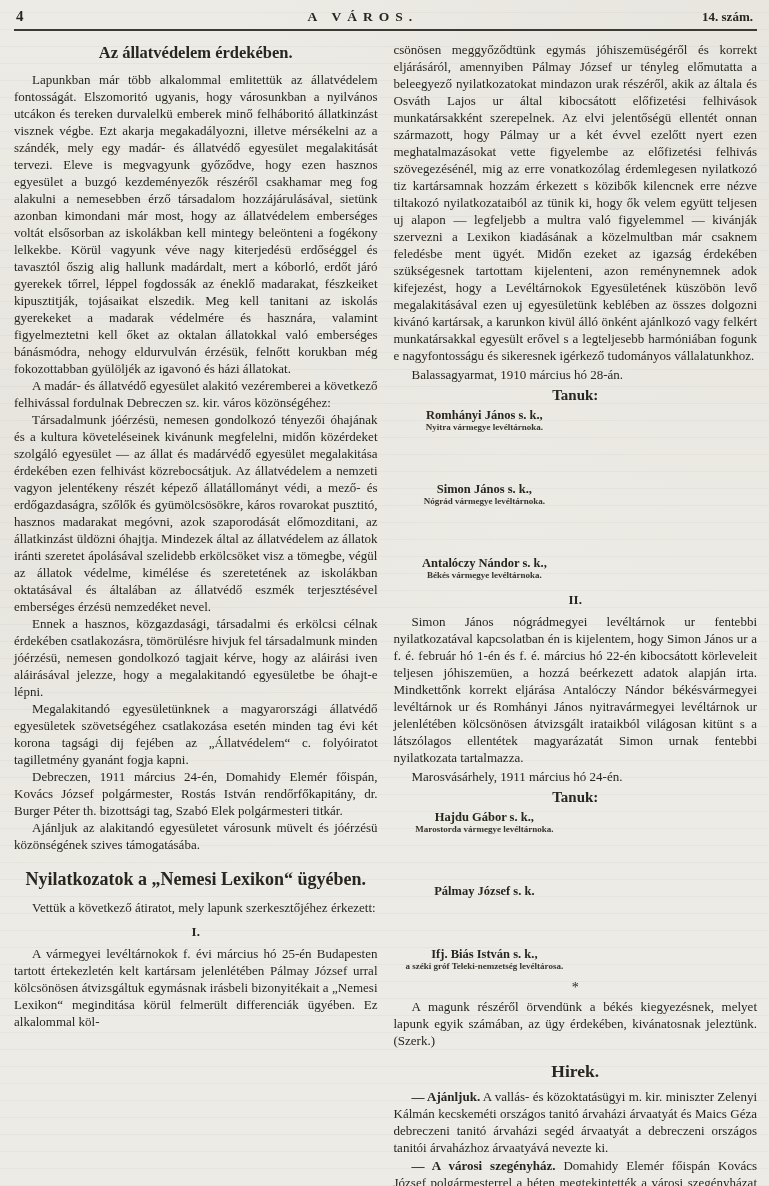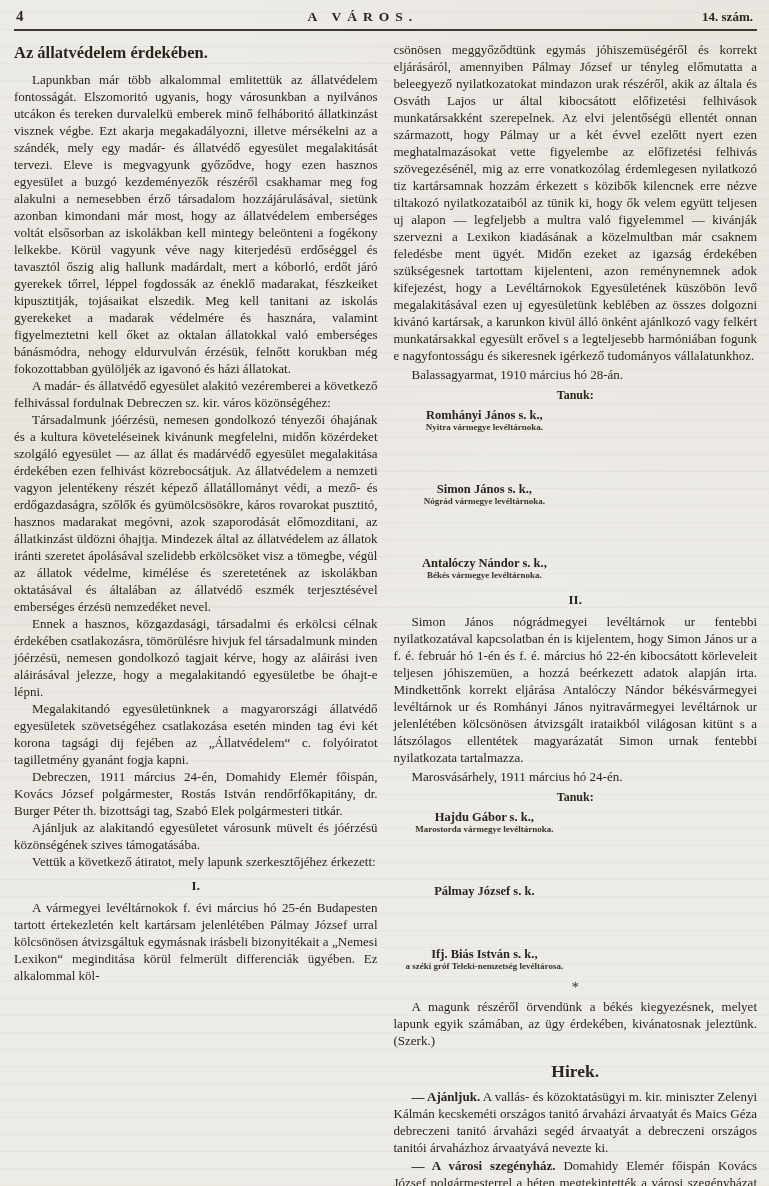--- a/index.html
+++ b/index.html
@@ -29,30 +29,30 @@
   }
   .page-num { font-weight:bold; font-size:15px; }
   .masthead { font-weight:bold; font-size:13.5px; letter-spacing:6px; }
   .issue { font-weight:bold; font-size:13px; }
   .header-rule { border-top:2px solid #3d3933; margin:1px 0 10px 0; }
 
   .columns { display:flex; gap:16px; }
   .col { flex:1 1 0; text-align:justify; font-size:13px; line-height:17px; }
 
   .article-title {
-    text-align:left; font-weight:bold; font-size:16.5px;
+    text-align:center; font-weight:bold; font-size:16.5px;
     margin:2px 0 8px 0; line-height:20px;
   }
   .article-title.big { font-size:18px; margin-top:16px; margin-bottom:10px; }
   .news-title { text-align:center; font-weight:bold; font-size:17.5px; margin:14px 0 8px 0; }
 
   p.body { text-indent:18px; }
   p.dateline { text-indent:18px; margin-top:2px; }
   .section-label { text-align:center; font-weight:bold; margin:7px 0 5px 0; }
-  .witness-label { text-align:center; font-weight:bold; margin:4px 0 2px 0; font-size:12px; }
+  .witness-label { text-align:center; font-weight:bold; margin:4px 0 2px 0; font-size:15px; }
   .star-sep { text-align:center; margin:4px 0 2px 0; font-size:14px; }
 
   .sigs { display:flex; flex-wrap:wrap; margin:1px 0 4px 0;gap:44px; }
   .sig { flex:0 0 50%; text-align:center; margin:2px 0 3px 0; }
   .sig .name { font-weight:bold; font-size:12.5px; line-height:14px; display:block; }
   .sig .role { font-size:9px; line-height:11px; display:block; color:#38342c;font-weight:bold; }
 
   .news-item { text-indent:18px; margin-bottom:1px; }
   .news-item .lead { font-weight:bold; }
 </style>
@@ -73,20 +73,21 @@
     <div class="col">
       <h2 class="article-title">Az állatvédelem érdekében.</h2>
       <p class="body">Lapunkban már több alkalommal emlitettük az állatvédelem fontosságát. Elszomoritó ugyanis, hogy városunkban a nyilvános utcákon és tereken durvalelkü emberek minő felháboritó állatkinzást visznek végbe. Ezt akarja megakadályozni, illetve mérsékelni az a szándék, mely egy madár- és állatvédő egyesület megalakitását tervezi. Eleve is megvagyunk győződve, hogy ezen hasznos egyesület a buzgó kezdeményezők részéről csakhamar meg fog alakulni a nemesebben érző társadalom hozzájárulásával, sietünk azonban kimondani már most, hogy az állatvédelem emberséges voltát elsősorban az iskolákban kell mintegy beleönteni a fogékony lelkekbe. Körül vagyunk véve nagy kiterjedésü erdőséggel és tavasztól őszig alig hallunk madárdalt, mert a kóborló, erdőt járó gyerekek tőrrel, léppel fogdossák az éneklő madarakat, fészkeiket kipusztitják, tojásaikat elszedik. Meg kell tanitani az iskolás gyerekeket a madarak védelmére és hasznára, valamint figyelmeztetni kell őket az oktalan állatokkal való emberséges bánásmódra, nehogy eldurvulván érzésük, felnőtt korukban még fokozottabban gyülöljék az igavonó és házi állatokat.</p>
       <p class="body">A madár- és állatvédő egyesület alakitó vezéremberei a következő felhivással fordulnak Debreczen sz. kir. város közönségéhez:</p>
       <p class="body">Társadalmunk jóérzésü, nemesen gondolkozó tényezői óhajának és a kultura követeléseinek kivánunk megfelelni, midőn közérdeket szolgáló egyesület — az állat és madárvédő egyesület megalakitása érdekében ezen felhivást közrebocsátjuk. Az állatvédelem a nemzeti vagyon jelentékeny részét képező állatállományt védi, a mező- és erdőgazdaságra, szőlők és gyümölcsösökre, káros rovarokat pusztitó, hasznos madarakat megóvni, azok szaporodását előmozditani, az állatkinzást üldözni óhajtja. Mindezek által az állatvédelem az állatok iránti szeretet ápolásával szelidebb erkölcsöket visz a tömegbe, végül az állatok védelme, kimélése és szeretetének az iskolákban oktatásával és általában az állatvédő eszmék terjesztésével emberséges érzésü nemzedéket nevel.</p>
       <p class="body">Ennek a hasznos, közgazdasági, társadalmi és erkölcsi célnak érdekében csatlakozásra, tömörülésre hivjuk fel társadalmunk minden jóérzésü, nemesen gondolkozó tagjait kérve, hogy az aláirási iven aláirásával jelezze, hogy a megalakitandó egyesületbe be óhajt-e lépni.</p>
       <p class="body">Megalakitandó egyesületünknek a magyarországi állatvédő egyesületek szövetségéhez csatlakozása esetén minden tag évi két korona tagsági dij fejében az „Állatvédelem“ c. folyóiratot tagilletmény gyanánt fogja kapni.</p>
       <p class="body">Debreczen, 1911 március 24-én, Domahidy Elemér főispán, Kovács József polgármester, Rostás István rendőrfőkapitány, dr. Burger Péter th. bizottsági tag, Szabó Elek polgármesteri titkár.</p>
       <p class="body">Ajánljuk az alakitandó egyesületet városunk müvelt és jóérzésü közönségének szives támogatásába.</p>
 
+      <h2 class="article-title big">Nyilatkozatok a „Nemesi Lexikon“ ügyében.</h2>
       <p class="body">Vettük a következő átiratot, mely lapunk szerkesztőjéhez érkezett:</p>
       <div class="section-label">I.</div>
       <p class="body">A vármegyei levéltárnokok f. évi március hó 25-én Budapesten tartott értekezletén kelt kartársam jelenlétében Pálmay József urral kölcsönösen átvizsgáltuk egymásnak irásbeli bizonyitékait a „Nemesi Lexikon“ meginditása körül felmerült differenciák ügyében. Ez alkalommal köl-</p>
     </div>
 
     <div class="col">
       <p>csönösen meggyőződtünk egymás jóhiszemüségéről és korrekt eljárásáról, amennyiben Pálmay József ur tényleg előmutatta a beleegyező nyilatkozatokat mindazon urak részéről, akik az általa és Osváth Lajos ur által kibocsátott előfizetési felhivások munkatársakként szerepelnek. Az elvi jelentőségü ellentét onnan származott, hogy Pálmay ur a két évvel ezelőtt nyert ezen meghatalmazásokat vette figyelembe az előfizetési felhivás szövegezésénél, mig az erre vonatkozólag érdemlegesen nyilatkozó tiz kartársamnak hozzám érkezett s közibők kilencnek erre nézve tiltakozó nyilatkozataiból az tünik ki, hogy ők velem együtt teljesen uj alapon — legfeljebb a multra való figyelemmel — kivánják szervezni a Lexikon kiadásának a közelmultban már csaknem feledésbe ment ügyét. Midőn ezeket az igazság érdekében szükségesnek tartottam kijelenteni, azon reménynemnek adok kifejezést, hogy a Levéltárnokok Egyesületének küszöbön levő megalakitásával ezen uj egyesületünk keblében az összes dolgozni kivánó kartársak, a karunkon kivül álló önként ajánlkozó vagy felkért munkatársakkal egyesült erővel s a legteljesebb harmóniában fogunk e nagyfontosságu és sikeresnek igérkező tudományos vállalatunkhoz.</p>
       <p class="dateline">Balassagyarmat, 1910 március hó 28-án.</p>
       <div class="witness-label">Tanuk:</div>
       <div class="sigs">

